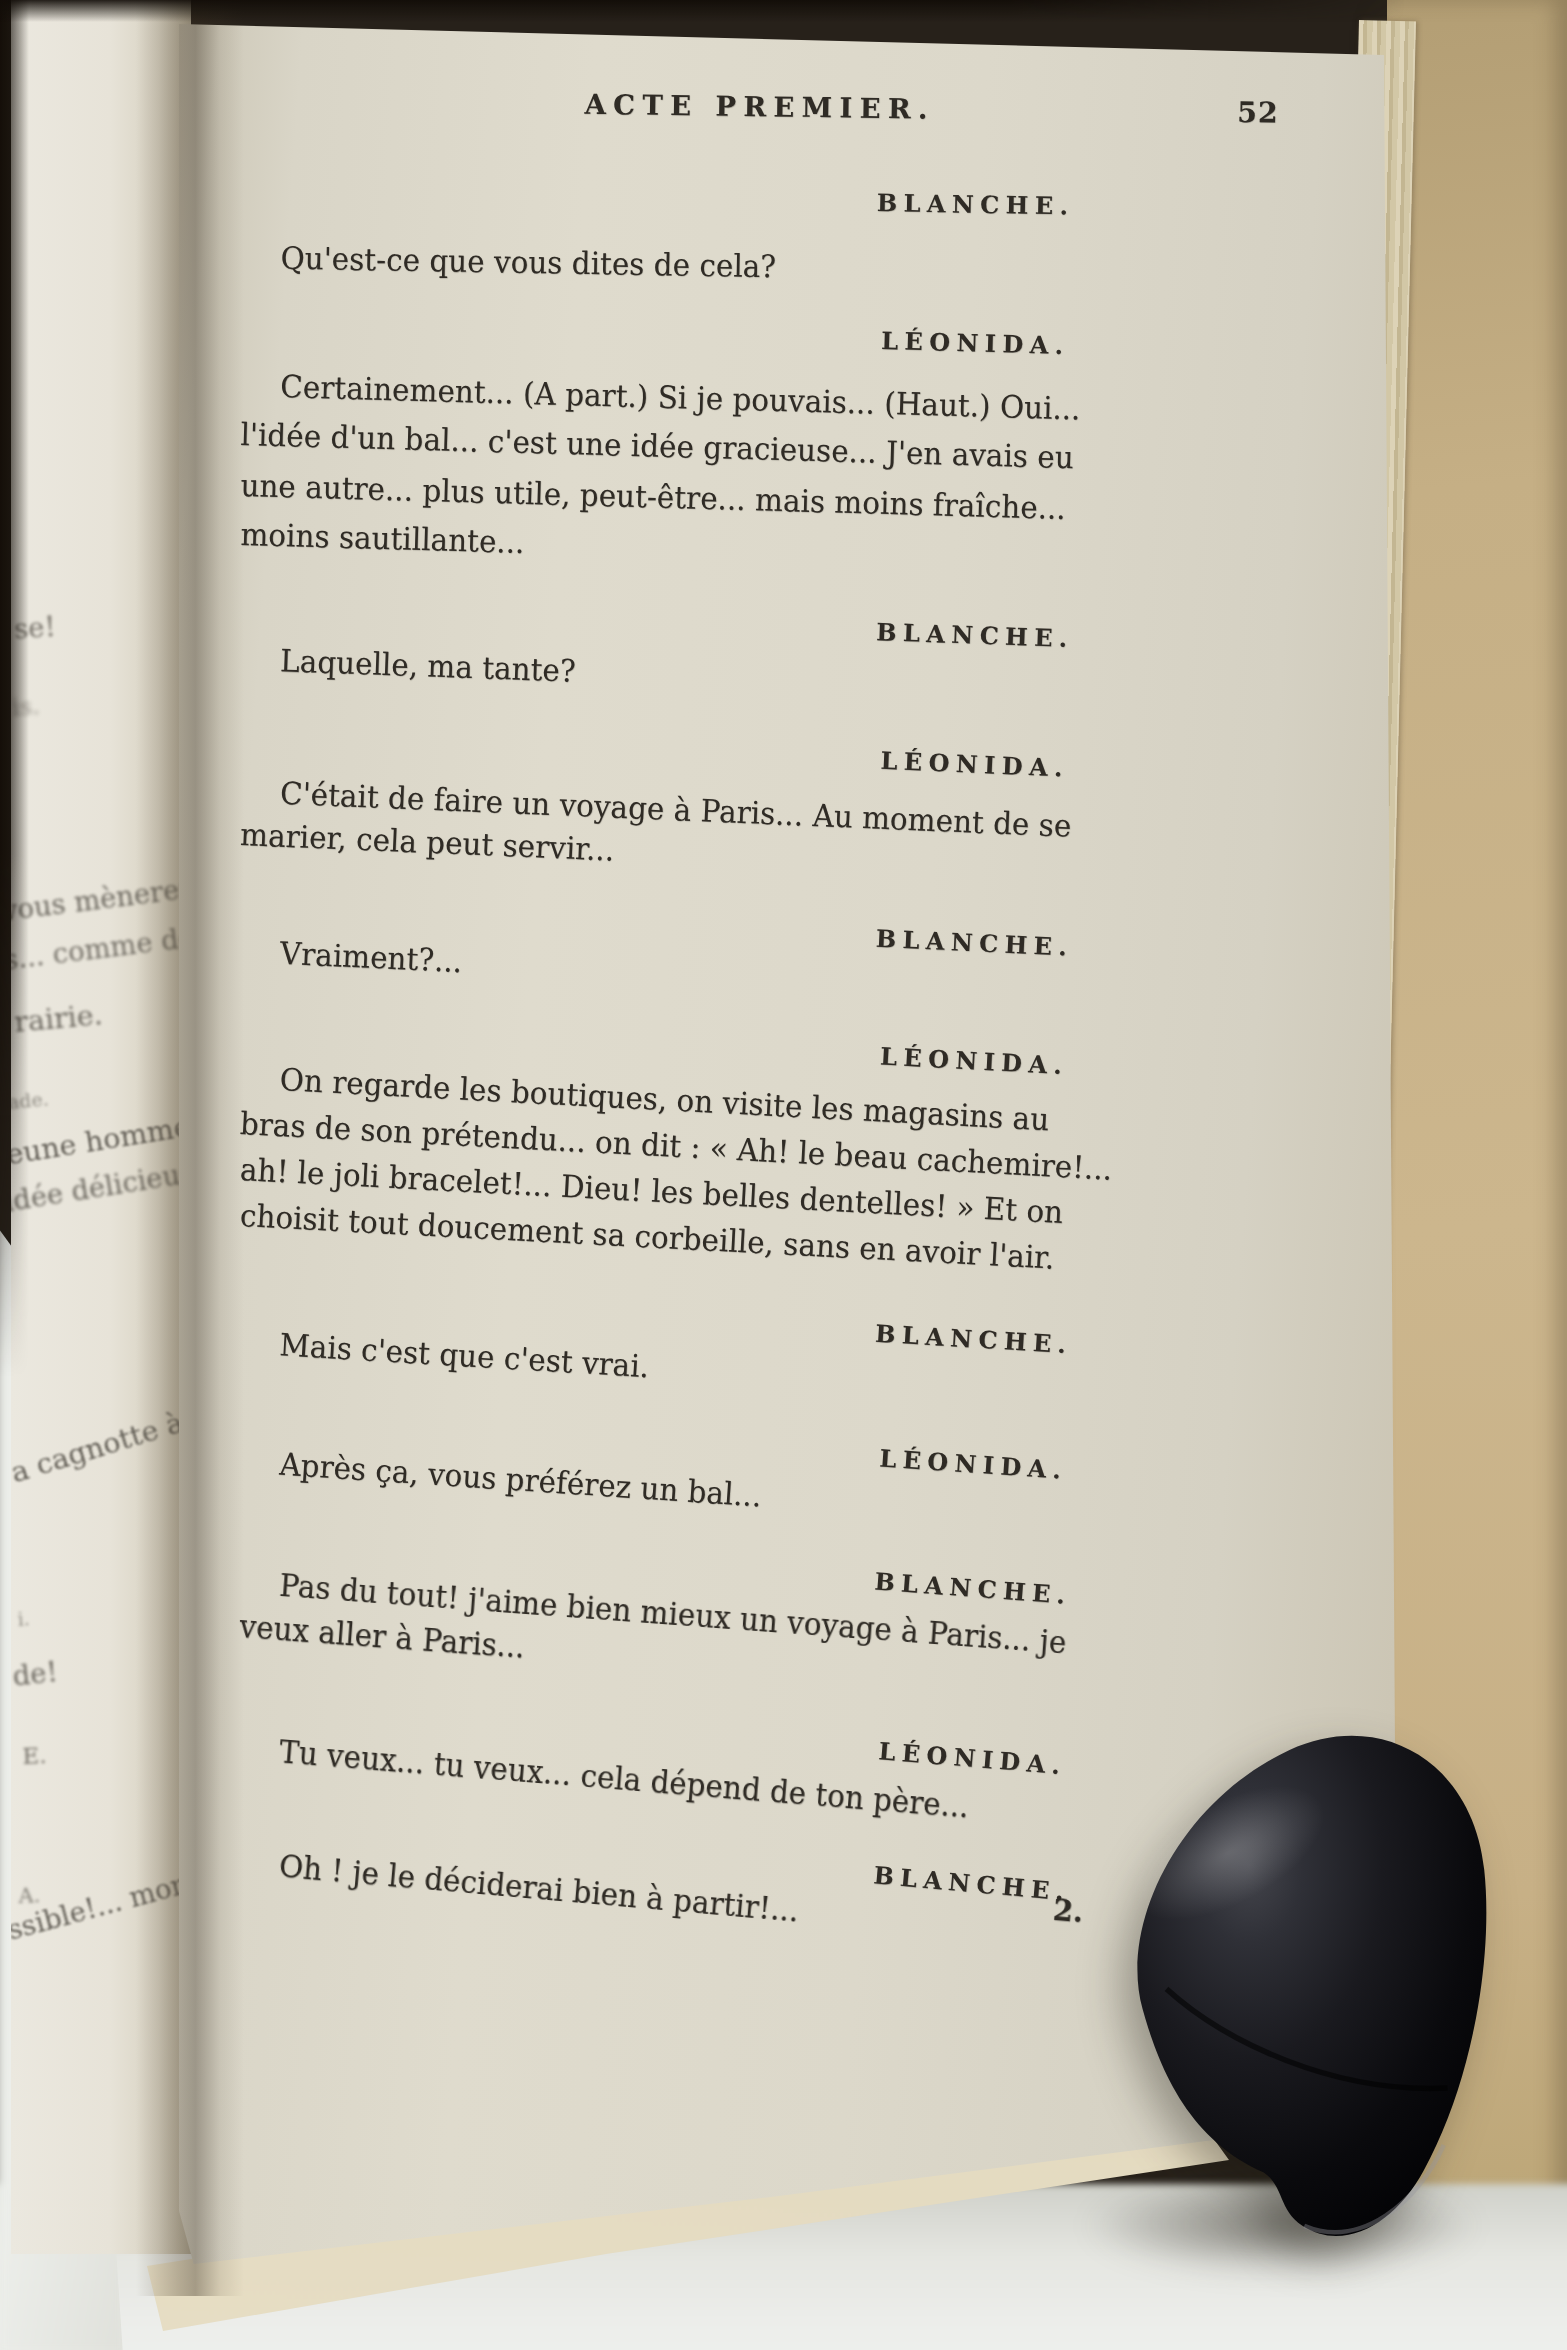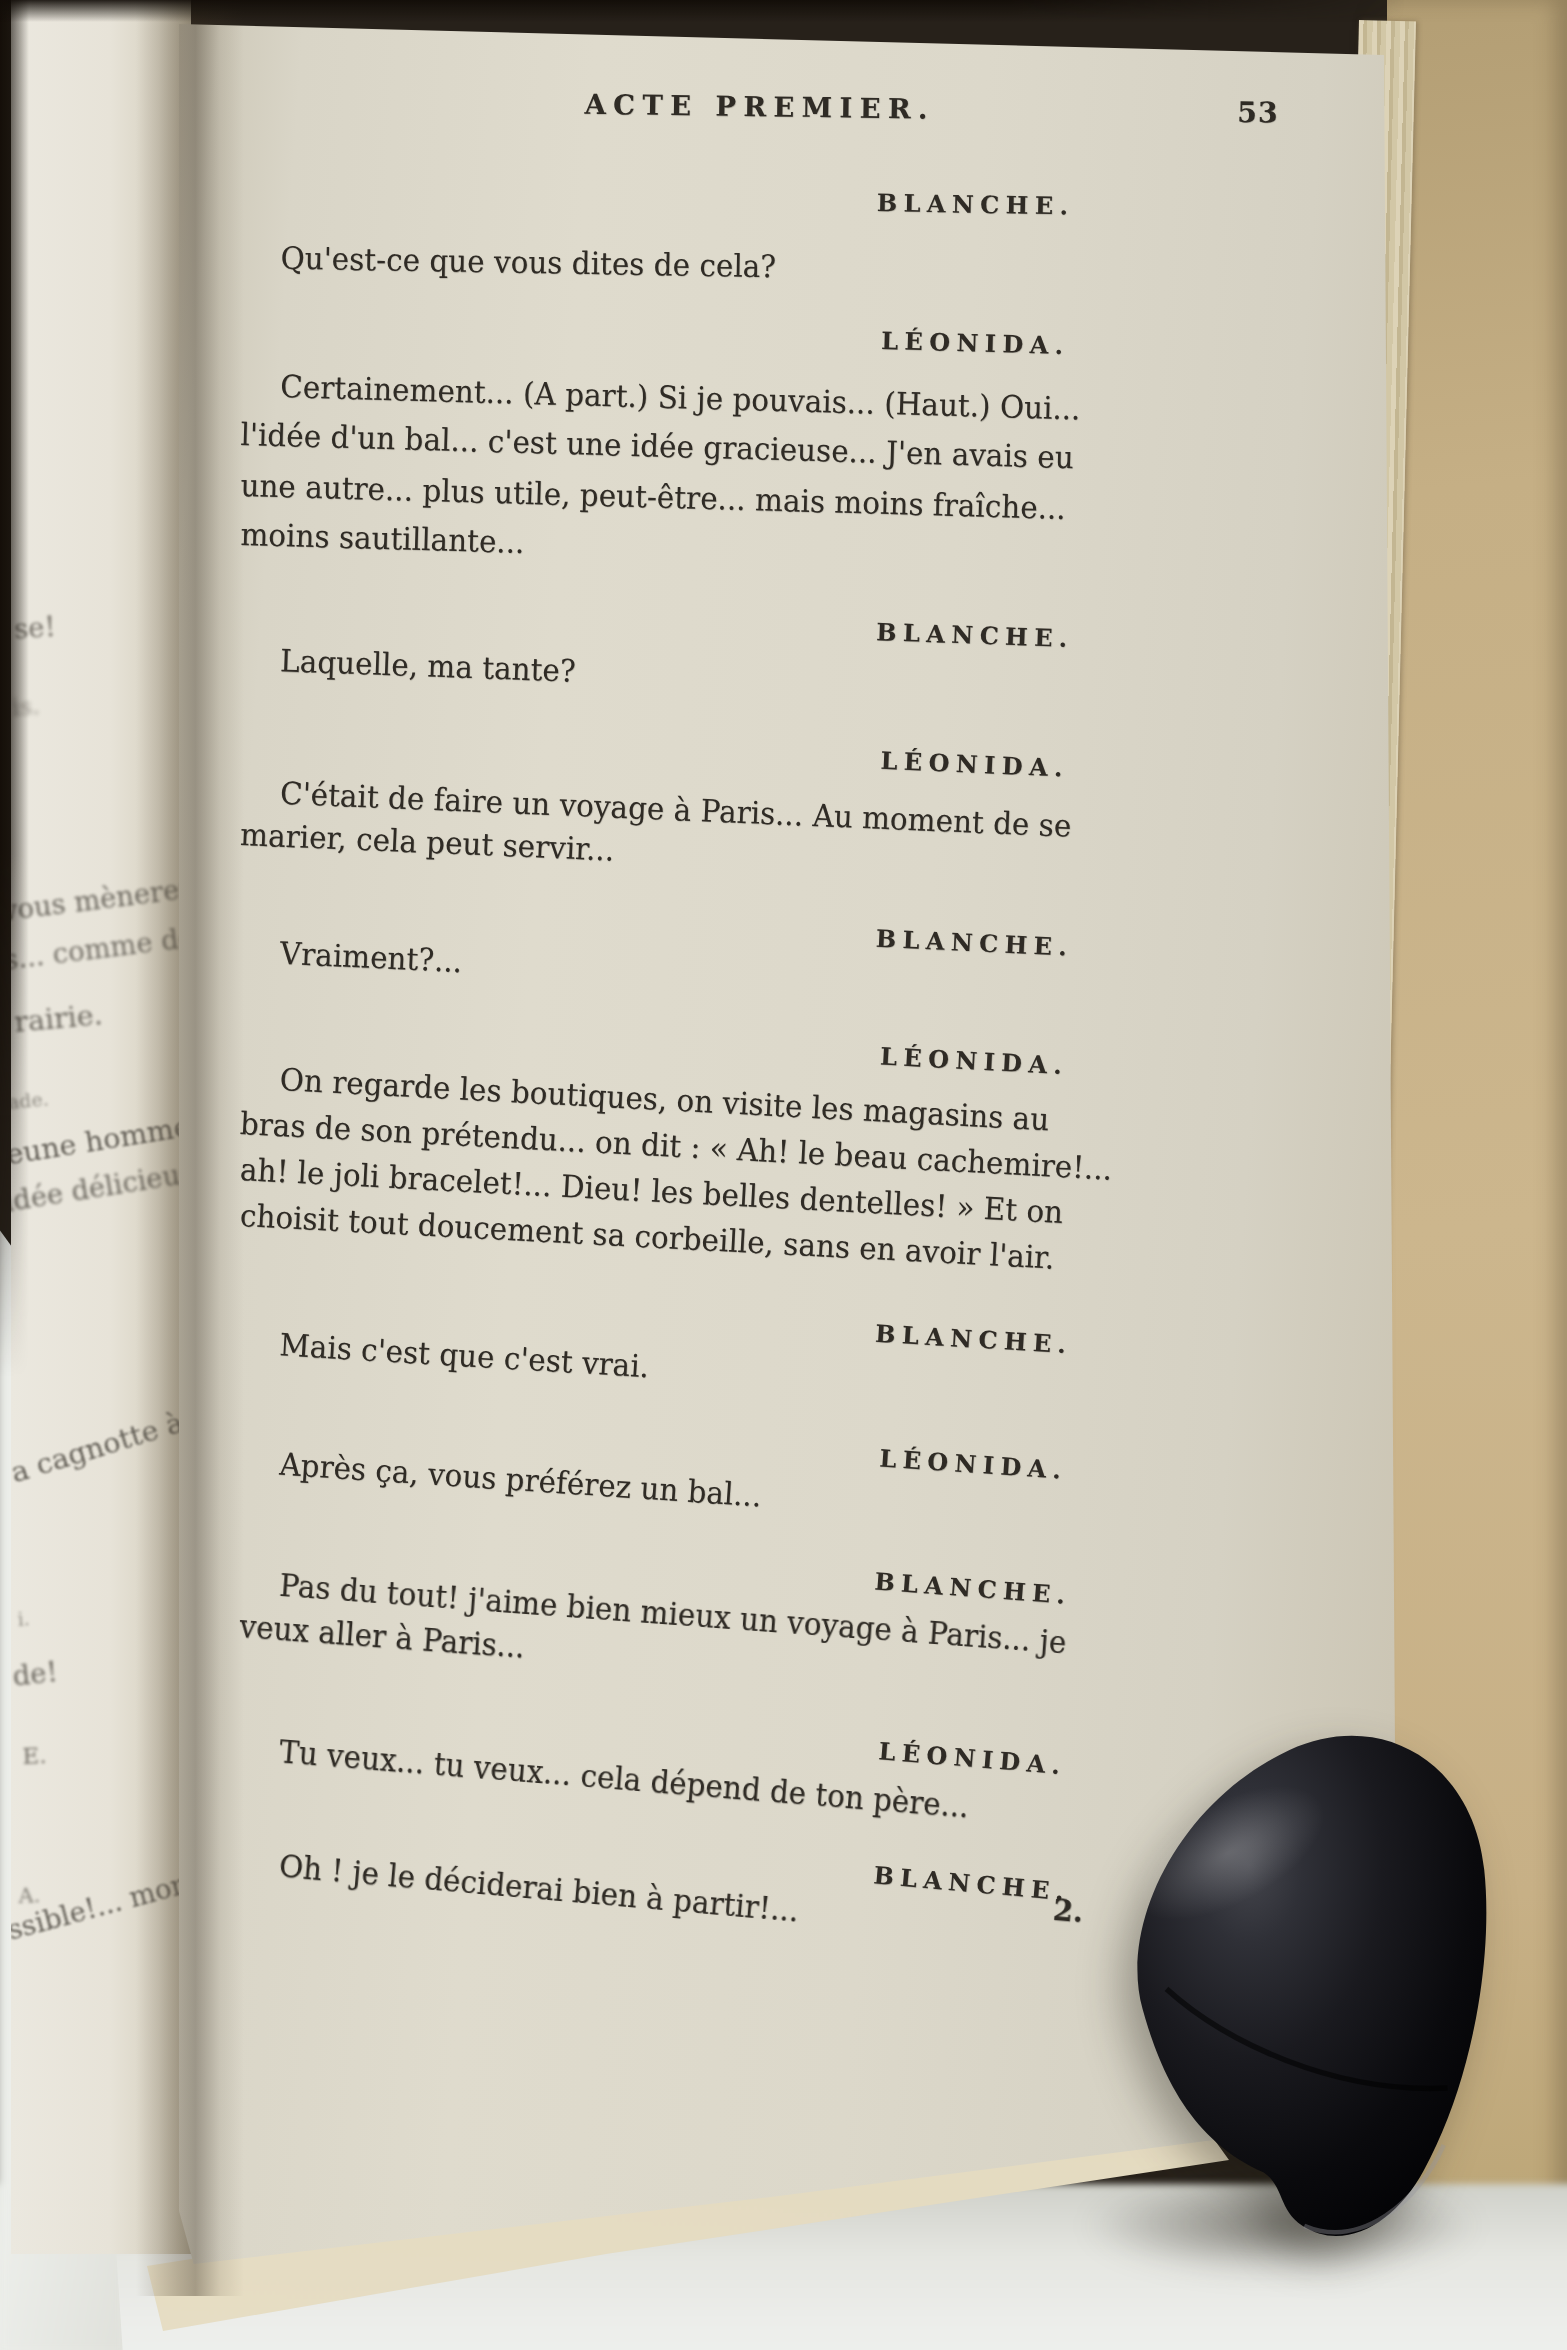--- a/index.html
+++ b/index.html
@@ -134,21 +134,21 @@
       <div class="frag" style="top: 1743px; left: 11px; font-size: 23px; transform: rotate(-2deg); filter: blur(1.7px); opacity: 0.8;">E.</div>
       <div class="frag" style="top: 1884px; left: 7.3px; font-size: 21px; transform: rotate(-2deg); filter: blur(1.8px); opacity: 0.7;">A.</div>
       <div class="frag" style="top: 1915px; left: -7.3px; font-size: 27.5px; transform: rotate(-15deg); filter: blur(1.3px); opacity: 0.9;">ssible!... mon rende</div>
     </div>
 
   <div class="gutter"></div>
 
   <div class="page-right">
     <div class="header-row">
       <span class="act-title ink">ACTE PREMIER.</span>
-      <span class="pageno ink">53</span>
+      <span class="pageno ink">52</span>
     </div>
     <div style="left:0;top:0;width:1242px;height:2351px;margin-top:16px;">
         <div class="speaker ink" style="top: 161px; transform: rotate(1deg);">BLANCHE.</div>
         <div class="bodyline ink first" style="top: 223px; transform: rotate(1deg) scaleX(0.95);">Qu'est-ce que vous dites de cela?</div>
         <div class="speaker ink" style="top: 292px; transform: rotate(1.6deg);">LÉONIDA.</div>
         <div class="bodyline ink first" style="top: 351px; transform: rotate(1.6deg) scaleX(0.95);">Certainement... (A part.) Si je pouvais... (Haut.) Oui...</div>
         <div class="bodyline ink" style="top: 400px; transform: rotate(1.6deg) scaleX(0.95);">l'idée d'un bal... c'est une idée gracieuse... J'en avais eu</div>
         <div class="bodyline ink" style="top: 451px; transform: rotate(1.6deg) scaleX(0.95);">une autre... plus utile, peut-être... mais moins fraîche...</div>
         <div class="bodyline ink" style="top: 500px; transform: rotate(1.6deg) scaleX(0.95);">moins sautillante...</div>
         <div class="speaker ink" style="top: 579px; transform: rotate(2deg);">BLANCHE.</div>

